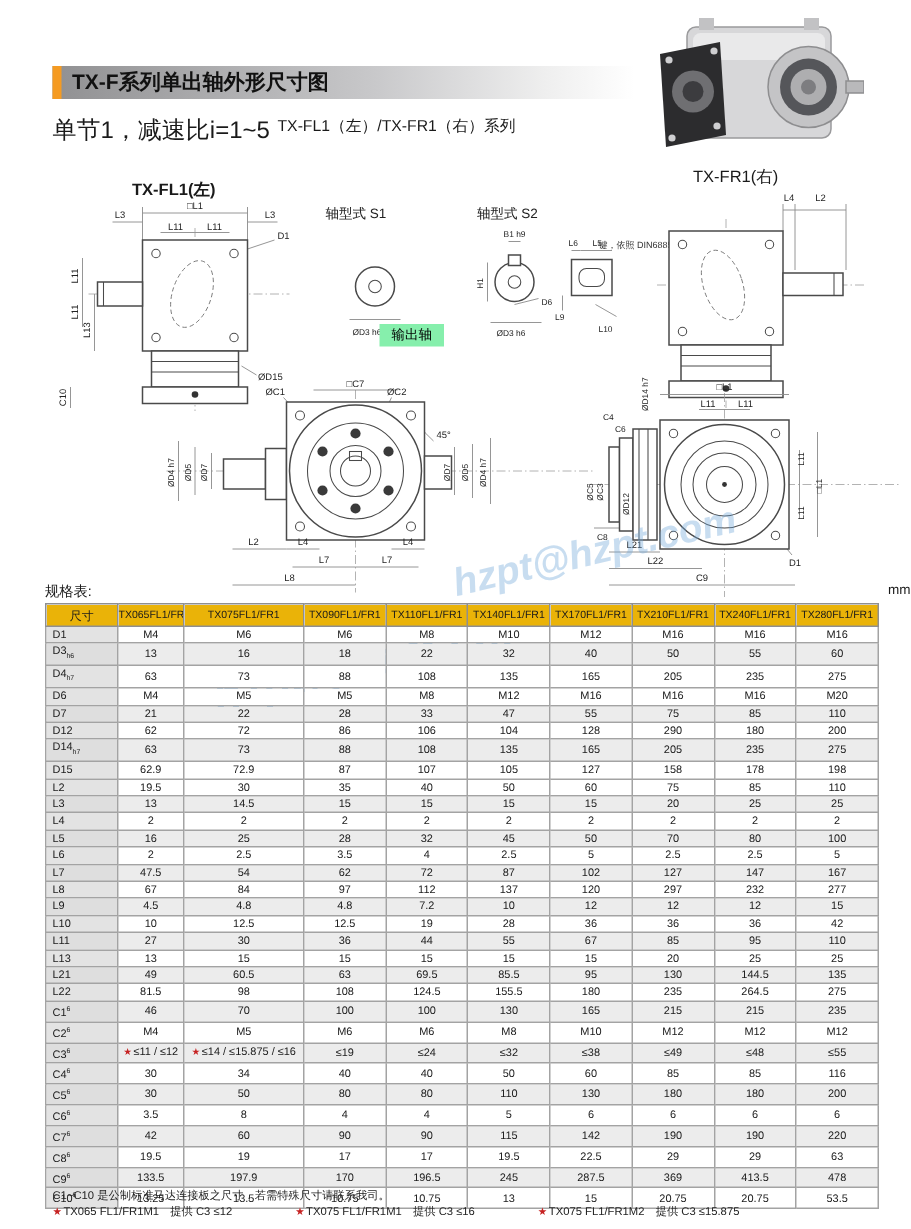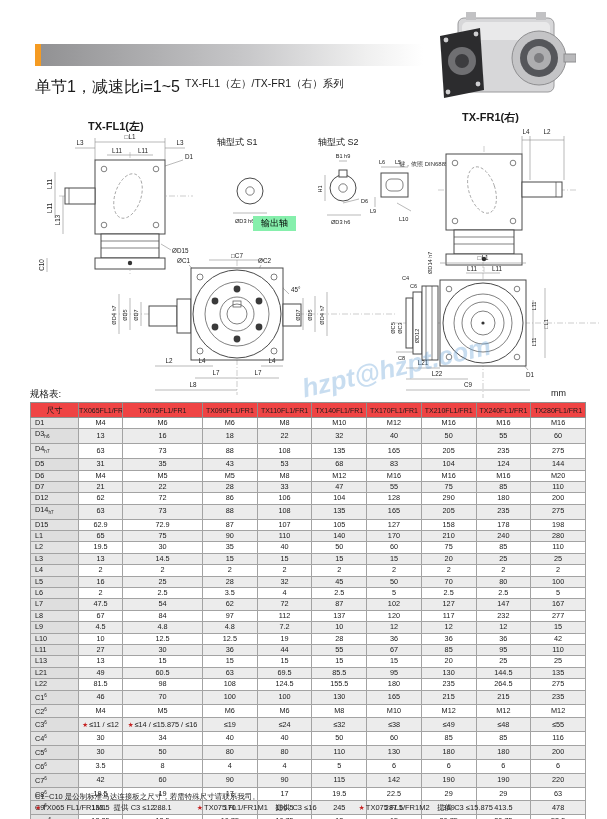--- a/index.html
+++ b/index.html
@@ -10,33 +10,33 @@
 
   
   .title-bar{left:35px;top:44px;width:388px;height:22px;
      background:linear-gradient(to right,#909092,#c8c8ca 55%,#efefef 85%,#ffffff);}
   .title-accent{left:35px;top:44px;width:6px;height:22px;background:#f59b22}
   .title-text{left:48px;top:46px;font-size:14px;font-weight:bold;color:#111}
   .subtitle-left{left:35px;top:77px;font-size:16px}
   .subtitle-right{left:185px;top:77px;font-size:10.5px}
 
   .fl1-title{left:88px;top:119px;font-size:11px;font-weight:bold}
-  .fr1-title{left:462px;top:110px;font-size:11px;font-weight:bold}
+  .fr1-title{left:462px;top:110px;font-size:11px;font-weight:normal}
 
   .badge{left:253px;top:216px;background:#86efac;color:#000;font-size:9px;
          padding:2px 8px;line-height:11px}
   .key-note{left:399px;top:161px;width:72px;font-size:6px;color:#333;line-height:7px}
 
-  .mm-label{left:551px;top:388px;font-size:9px}
+  .mm-label{left:592px;top:388px;font-size:9px}
   .spec-label{left:30px;top:388px;font-size:9.5px}
 
   
   .spec-table-wrap{left:30px;top:402px;width:556px}
   table.spec{border-collapse:collapse;table-layout:fixed;width:556px}
-  table.spec th{background:#ef4444;border:1px solid #8f8f8f;font-weight:normal;
+  table.spec th{background:#eab308;border:1px solid #8f8f8f;font-weight:normal;
      font-size:7px;height:15px;padding:0;overflow:hidden;white-space:nowrap}
   table.spec th.dim{font-size:8px}
   table.spec td{border:1px solid #a3a3a3;background:#fff;text-align:center;font-size:7.3px;
      height:10.6px;line-height:10.4px;padding:0;overflow:hidden;white-space:nowrap}
   table.spec td.lbl{background:#e3e3e3;text-align:left;padding-left:4px}
   table.spec tr.alt td{background:#ececec}
   table.spec tr.alt td.lbl{background:#dedede}
   table.spec sub{font-size:4.6px}
   table.spec sup{font-size:4.6px}
   .star{color:#c62222;margin-right:1px;font-size:6.5px}
@@ -61,20 +61,21 @@
   .dash{stroke:#7a7a7a;stroke-width:.6;fill:none;stroke-dasharray:3,2}
   .cl{stroke:#999;stroke-width:.5;fill:none;stroke-dasharray:6,2,1,2}
 </style>
 </head>
 <body>
 
 <div class="page">
 
   <div class="abs title-bar"></div>
   <div class="abs title-accent"></div>
+  <div class="abs title-text">TX-F系列单出轴外形尺寸图</div>
   <div class="abs subtitle-left">单节1，减速比i=1~5</div>
   <div class="abs subtitle-right">TX-FL1（左）/TX-FR1（右）系列</div>
 
   <svg class="abs" style="left:426px;top:6px" width="150" height="102" viewBox="0 0 150 102">
     <rect x="32" y="12" width="96" height="74" rx="6" fill="#d7d7d9" stroke="#9a9a9c"></rect>
     <rect x="36" y="16" width="88" height="18" rx="5" fill="#e9e9ea"></rect>
     <rect x="40" y="6" width="10" height="8" fill="#c2c2c4"></rect>
       <rect x="110" y="6" width="10" height="8" fill="#c2c2c4"></rect>
     <circle cx="113" cy="52" r="27" fill="#c4c4c6" stroke="#8e8e90"></circle>
     <circle cx="113" cy="52" r="19" fill="#55565a"></circle>
@@ -387,32 +388,20 @@
             <td>63</td>
             <td>73</td>
             <td>88</td>
             <td>108</td>
             <td>135</td>
             <td>165</td>
             <td>205</td>
             <td>235</td>
             <td>275</td>
           </tr>
-          <tr class="alt">
-            <td class="lbl">D5</td>
-            <td>31</td>
-            <td>35</td>
-            <td>43</td>
-            <td>53</td>
-            <td>68</td>
-            <td>83</td>
-            <td>104</td>
-            <td>124</td>
-            <td>144</td>
-          </tr>
           <tr>
             <td class="lbl">D6</td>
             <td>M4</td>
             <td>M5</td>
             <td>M5</td>
             <td>M8</td>
             <td>M12</td>
             <td>M16</td>
             <td>M16</td>
             <td>M16</td>
@@ -459,32 +448,20 @@
             <td>62.9</td>
             <td>72.9</td>
             <td>87</td>
             <td>107</td>
             <td>105</td>
             <td>127</td>
             <td>158</td>
             <td>178</td>
             <td>198</td>
           </tr>
-          <tr class="alt">
-            <td class="lbl">L1</td>
-            <td>65</td>
-            <td>75</td>
-            <td>90</td>
-            <td>110</td>
-            <td>140</td>
-            <td>170</td>
-            <td>210</td>
-            <td>240</td>
-            <td>280</td>
-          </tr>
           <tr>
             <td class="lbl">L2</td>
             <td>19.5</td>
             <td>30</td>
             <td>35</td>
             <td>40</td>
             <td>50</td>
             <td>60</td>
             <td>75</td>
             <td>85</td>
@@ -551,21 +528,21 @@
             <td>167</td>
           </tr>
           <tr>
             <td class="lbl">L8</td>
             <td>67</td>
             <td>84</td>
             <td>97</td>
             <td>112</td>
             <td>137</td>
             <td>120</td>
-            <td>117</td>
+            <td>297</td>
             <td>232</td>
             <td>277</td>
           </tr>
           <tr class="alt">
             <td class="lbl">L9</td>
             <td>4.5</td>
             <td>4.8</td>
             <td>4.8</td>
             <td>7.2</td>
             <td>10</td>
@@ -726,21 +703,21 @@
             <td>17</td>
             <td>19.5</td>
             <td>22.5</td>
             <td>29</td>
             <td>29</td>
             <td>63</td>
           </tr>
           <tr class="alt">
             <td class="lbl">C9<sup>6</sup></td>
             <td>133.5</td>
-            <td>288.1</td>
+            <td>197.9</td>
             <td>170</td>
             <td>196.5</td>
             <td>245</td>
             <td>287.5</td>
             <td>369</td>
             <td>413.5</td>
             <td>478</td>
           </tr>
           <tr>
             <td class="lbl">C10<sup>6</sup></td>

